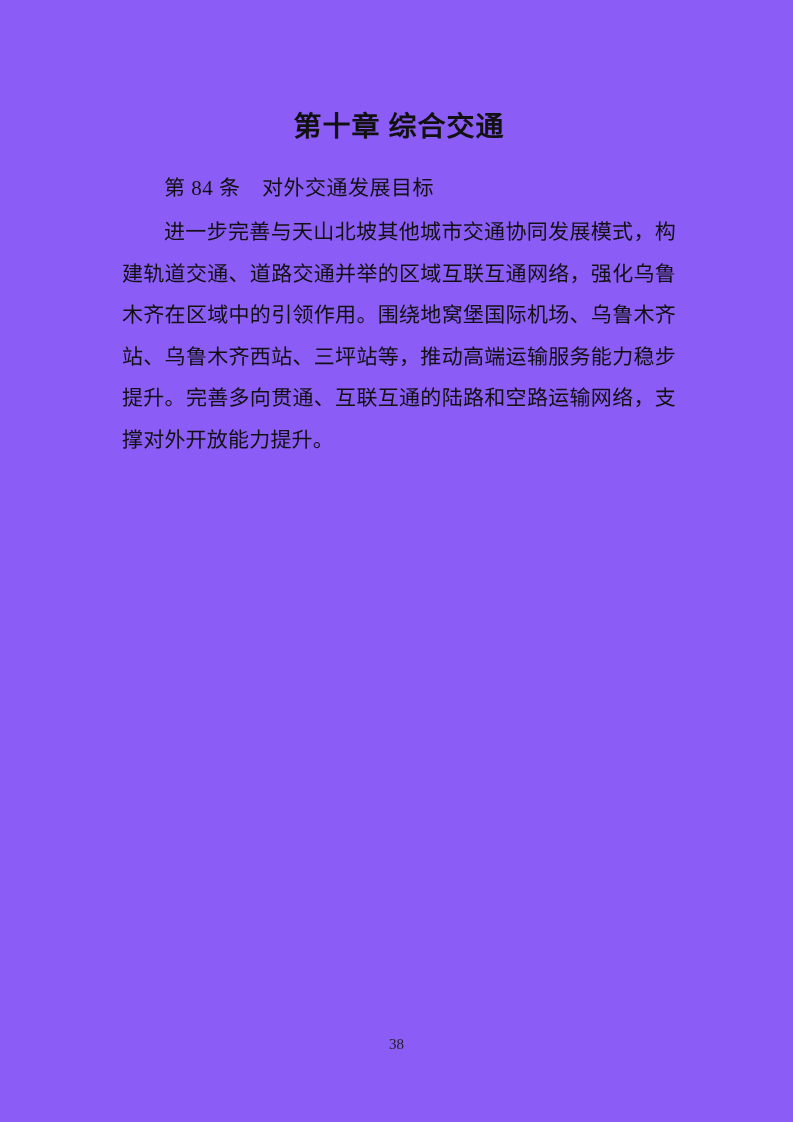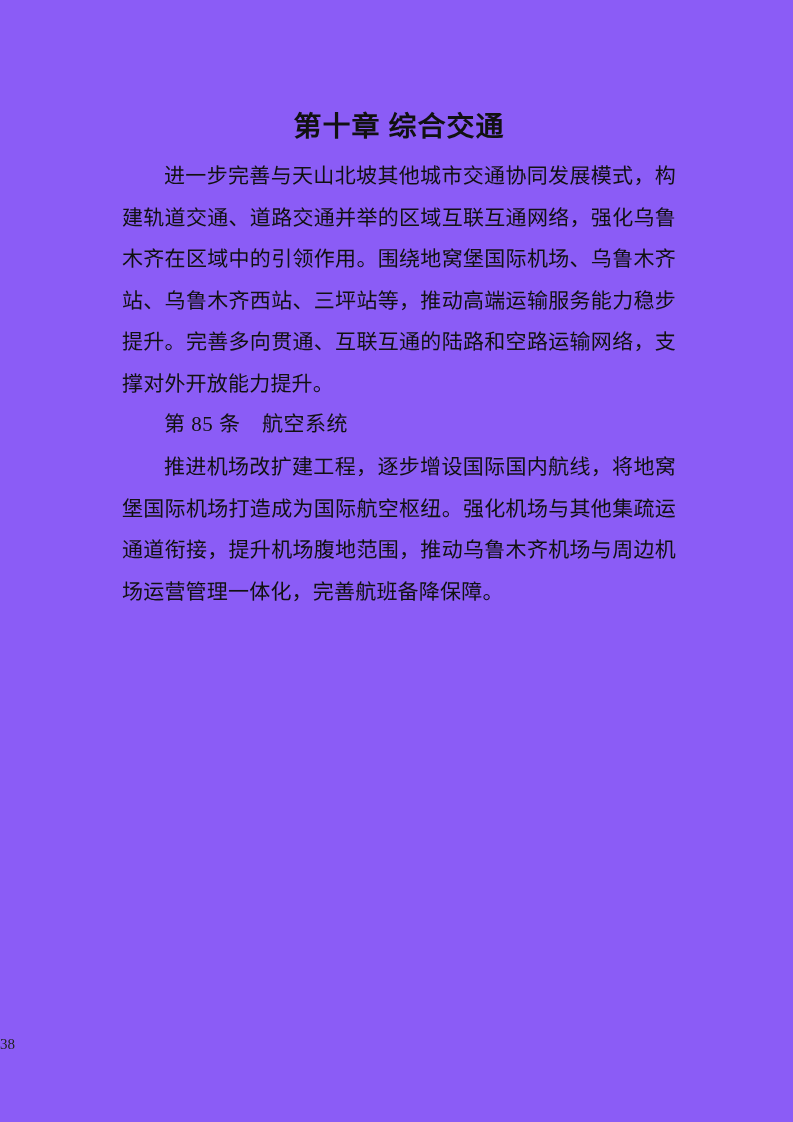--- a/index.html
+++ b/index.html
@@ -60,40 +60,38 @@
     letter-spacing: 0.2px;
     word-break: break-all;
   }
   .article:nth-of-type(2) .article-body { margin-top: 7px; }
   .article:nth-of-type(3) .article-body { margin-top: 4px; }
   .page-number {
     position: absolute;
     top: 1036px;
     left: 0;
     width: 100%;
+    text-align: center;
     font-size: 15px;
     color: #222222;
     font-family: "Liberation Serif", "DejaVu Serif", serif;
   }
 </style>
 </head>
 <body>
 
 <div class="page">
   <div class="content">
 
     <h1 class="chapter-title">第十章 综合交通</h1>
 
 
     <section class="article">
+      <h3 class="article-heading">第 84 条　对外交通发展目标</h3>
       <p class="article-body">进一步完善与天山北坡其他城市交通协同发展模式，构建轨道交通、道路交通并举的区域互联互通网络，强化乌鲁木齐在区域中的引领作用。围绕地窝堡国际机场、乌鲁木齐站、乌鲁木齐西站、三坪站等，推动高端运输服务能力稳步提升。完善多向贯通、互联互通的陆路和空路运输网络，支撑对外开放能力提升。</p>
     </section>
 
-    <section class="article">
-      <h3 class="article-heading">第 85 条　航空系统</h3>
-      <p class="article-body">推进机场改扩建工程，逐步增设国际国内航线，将地窝堡国际机场打造成为国际航空枢纽。强化机场与其他集疏运通道衔接，提升机场腹地范围，推动乌鲁木齐机场与周边机场运营管理一体化，完善航班备降保障。</p>
-    </section>
 
 
   </div>
 
   <div class="page-number">38</div>
 </div>
 
 </body></html>

